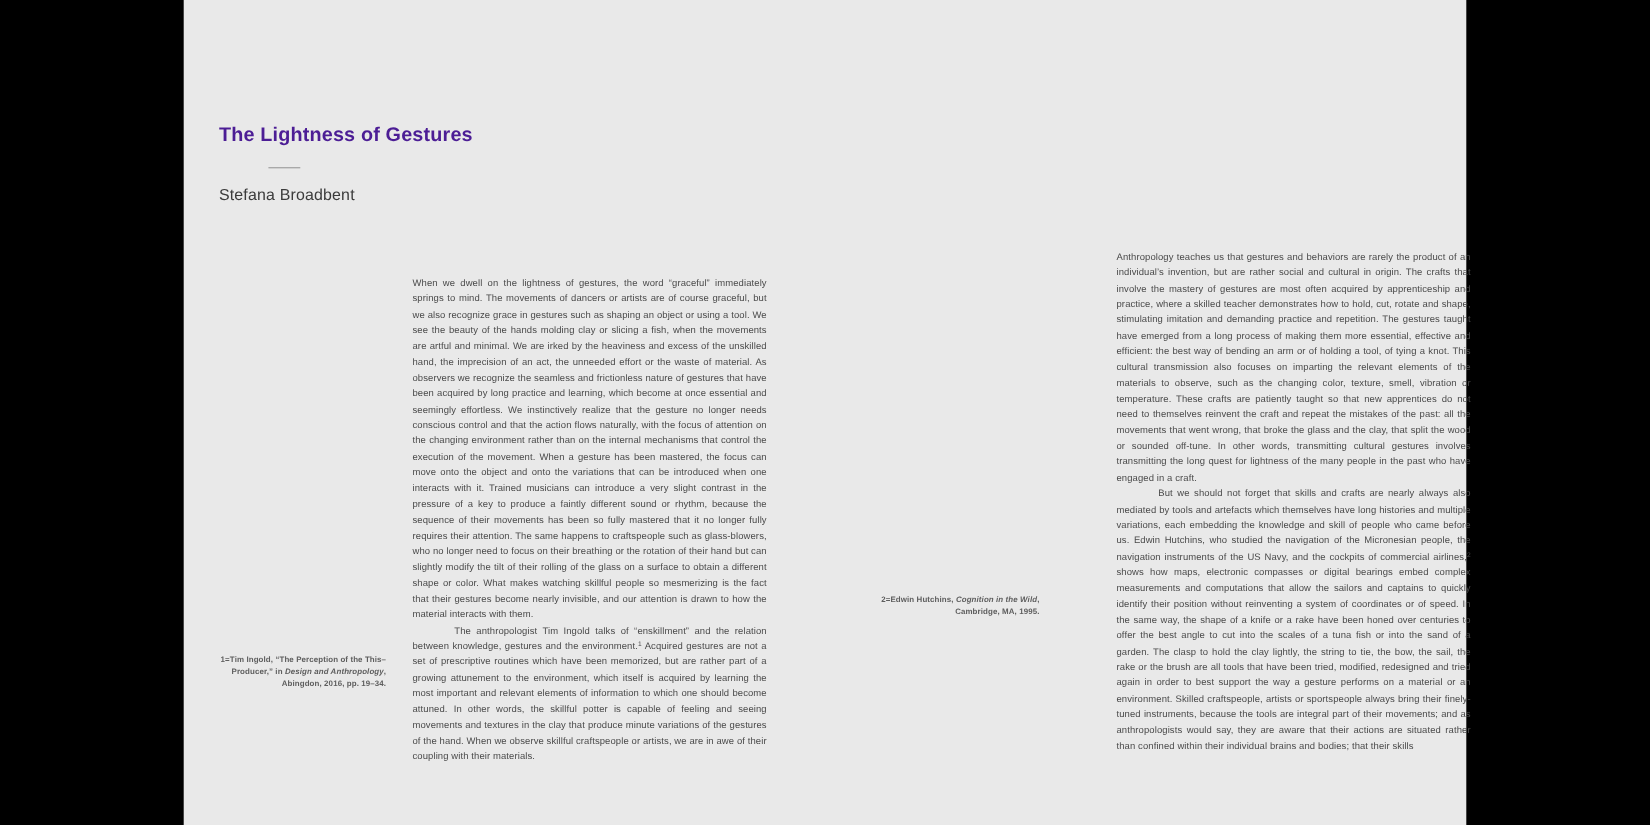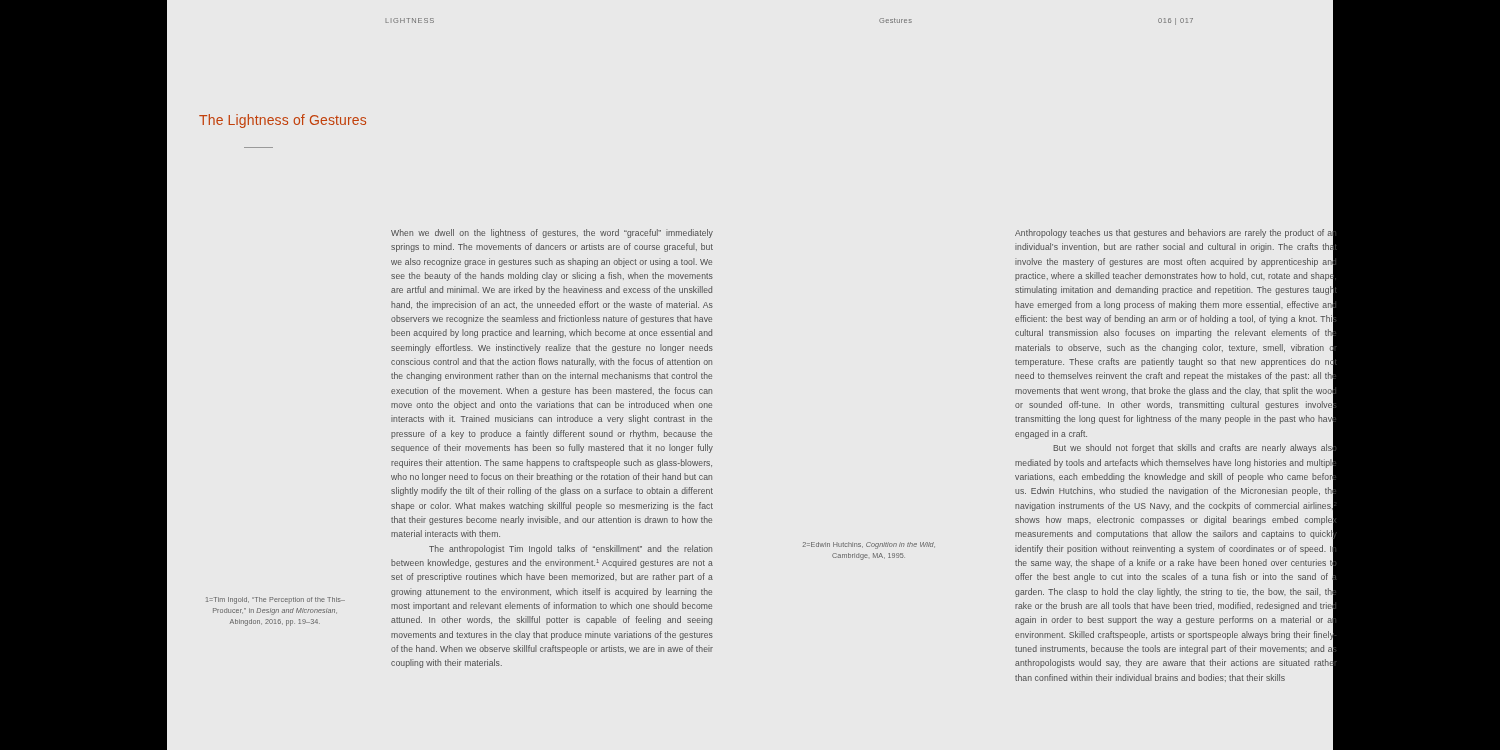--- a/index.html
+++ b/index.html
@@ -69,23 +69,23 @@
   }
 
   
   .title-block {
     position: absolute;
     left: 32px;
     top: 112px;
     width: 330px;
   }
   .article-title {
-    font-size: 14px;
-    font-weight: 400;
-    color: #c2410c;
+    font-size: 18px;
+    font-weight: 700;
+    color: #4c1d95;
     letter-spacing: 0.15px;
     line-height: 1.2;
     margin: 0;
   }
   .title-rule {
     width: 29px;
     height: 1px;
     background: #9a9a9a;
     margin: 18px 0 0 45px;
   }
@@ -102,21 +102,21 @@
   .col {
     position: absolute;
     top: 226px;
     width: 322px;
     font-size: 8.6px;
     line-height: 14.35px;
     color: #4a4a4a;
     text-align: justify;
     letter-spacing: 0.1px;
   }
-  .col-left  { left: 224px; }
+  .col-left  { left: 208px; margin-top: 24px; }
   .col-right { left: 848px; }
 
   .col p {
     margin: 0;
   }
   .col p + p {
     text-indent: 38px;
   }
   .col sup {
     font-size: 6px;
@@ -124,59 +124,56 @@
     line-height: 0;
   }
 
   
   .footnote {
     position: absolute;
     font-size: 7.2px;
     line-height: 11.2px;
     color: #5e5e5e;
     letter-spacing: 0.1px;
-    text-align: center;
+    text-align: right;
+    font-weight: bold;
   }
   .footnote i { font-style: italic; }
   .fn-1 {
     left: 32px;
     top: 594px;
     width: 152px;
   }
   .fn-2 {
     left: 626px;
     top: 539px;
     width: 152px;
   }
 </style>
 </head>
 <body>
 
 <div class="viewport">
   <div class="spread">
 
-    <div class="runhead">
-      <div class="runhead-left">LIGHTNESS</div>
-      <div class="runhead-center">Gestures</div>
-      <div class="runhead-right">016 | 017</div>
-    </div>
 
     <div class="title-block">
       <h1 class="article-title">The Lightness of Gestures</h1>
       <div class="title-rule"></div>
+      <div class="article-author">Stefana Broadbent</div>
     </div>
 
     <div class="col col-left">
       <p>When we dwell on the lightness of gestures, the word “graceful” immediately springs to mind. The movements of dancers or artists are of course graceful, but we also recognize grace in gestures such as shaping an object or using a tool. We see the beauty of the hands molding clay or slicing a fish, when the movements are artful and minimal. We are irked by the heaviness and excess of the unskilled hand, the imprecision of an act, the unneeded effort or the waste of material. As observers we recognize the seamless and frictionless nature of gestures that have been acquired by long practice and learning, which become at once essential and seemingly effortless. We instinctively realize that the gesture no longer needs conscious control and that the action flows naturally, with the focus of attention on the changing environment rather than on the internal mechanisms that control the execution of the movement. When a gesture has been mastered, the focus can move onto the object and onto the variations that can be introduced when one interacts with it. Trained musicians can introduce a very slight contrast in the pressure of a key to produce a faintly different sound or rhythm, because the sequence of their movements has been so fully mastered that it no longer fully requires their attention. The same happens to craftspeople such as glass-blowers, who no longer need to focus on their breathing or the rotation of their hand but can slightly modify the tilt of their rolling of the glass on a surface to obtain a different shape or color. What makes watching skillful people so mesmerizing is the fact that their gestures become nearly invisible, and our attention is drawn to how the material interacts with them.</p>
       <p><span>The anthropologist Tim Ingold talks of “enskillment” and the relation between knowledge, gestures and the environment.</span><sup>1</sup><span>  Acquired gestures are not a set of prescriptive routines which have been memorized, but are rather part of a growing attunement to the environment, which itself is acquired by learning the most important and relevant elements of information to which one should become attuned. In other words, the skillful potter is capable of feeling and seeing movements and textures in the clay that produce minute variations of the gestures of the hand. When we observe skillful craftspeople or artists, we are in awe of their coupling with their materials.</span></p>
     </div>
 
     <div class="col col-right">
       <p>Anthropology teaches us that gestures and behaviors are rarely the product of an individual’s invention, but are rather social and cultural in origin. The crafts that involve the mastery of gestures are most often acquired by apprenticeship and practice, where a skilled teacher demonstrates how to hold, cut, rotate and shape, stimulating imitation and demanding practice and repetition. The gestures taught have emerged from a long process of making them more essential, effective and efficient: the best way of bending an arm or of holding a tool, of tying a knot. This cultural transmission also focuses on imparting the relevant elements of the materials to observe, such as the changing color, texture, smell, vibration or temperature. These crafts are patiently taught so that new apprentices do not need to themselves reinvent the craft and repeat the mistakes of the past: all the movements that went wrong, that broke the glass and the clay, that split the wood or sounded off-tune. In other words, transmitting cultural gestures involves transmitting the long quest for lightness of the many people in the past who have engaged in a craft.</p>
       <p><span>But we should not forget that skills and crafts are nearly always also mediated by tools and artefacts which themselves have long histories and multiple variations, each embedding the knowledge and skill of people who came before us. Edwin Hutchins, who studied the navigation of the Micronesian people, the navigation instruments of the US Navy, and the cockpits of commercial airlines,</span><sup>2</sup><span> shows how maps, electronic compasses or digital bearings embed complex measurements and computations that allow the sailors and captains to quickly identify their position without reinventing a system of coordinates or of speed. In the same way, the shape of a knife or a rake have been honed over centuries to offer the best angle to cut into the scales of a tuna fish or into the sand of a garden. The clasp to hold the clay lightly, the string to tie, the bow, the sail, the rake or the brush are all tools that have been tried, modified, redesigned and tried again in order to best support the way a gesture performs on a material or an environment. Skilled craftspeople, artists or sportspeople always bring their finely-tuned instruments, because the tools are integral part of their movements; and as anthropologists would say, they are aware that their actions are situated rather than confined within their individual brains and bodies; that their skills</span></p>
     </div>
 
-    <div class="footnote fn-1"><span>1=</span><span>Tim Ingold, “The Perception of the This–Producer,” in </span><i>Design and Micronesian</i><span>, Abingdon, 2016, pp. 19–34.</span></div>
+    <div class="footnote fn-1"><span>1=</span><span>Tim Ingold, “The Perception of the This–Producer,” in </span><i>Design and Anthropology</i><span>, Abingdon, 2016, pp. 19–34.</span></div>
 
     <div class="footnote fn-2"><span>2=</span><span>Edwin Hutchins, </span><i>Cognition in the Wild</i><span>, Cambridge, MA, 1995.</span></div>
 
   </div>
 </div>
 
 </body></html>

